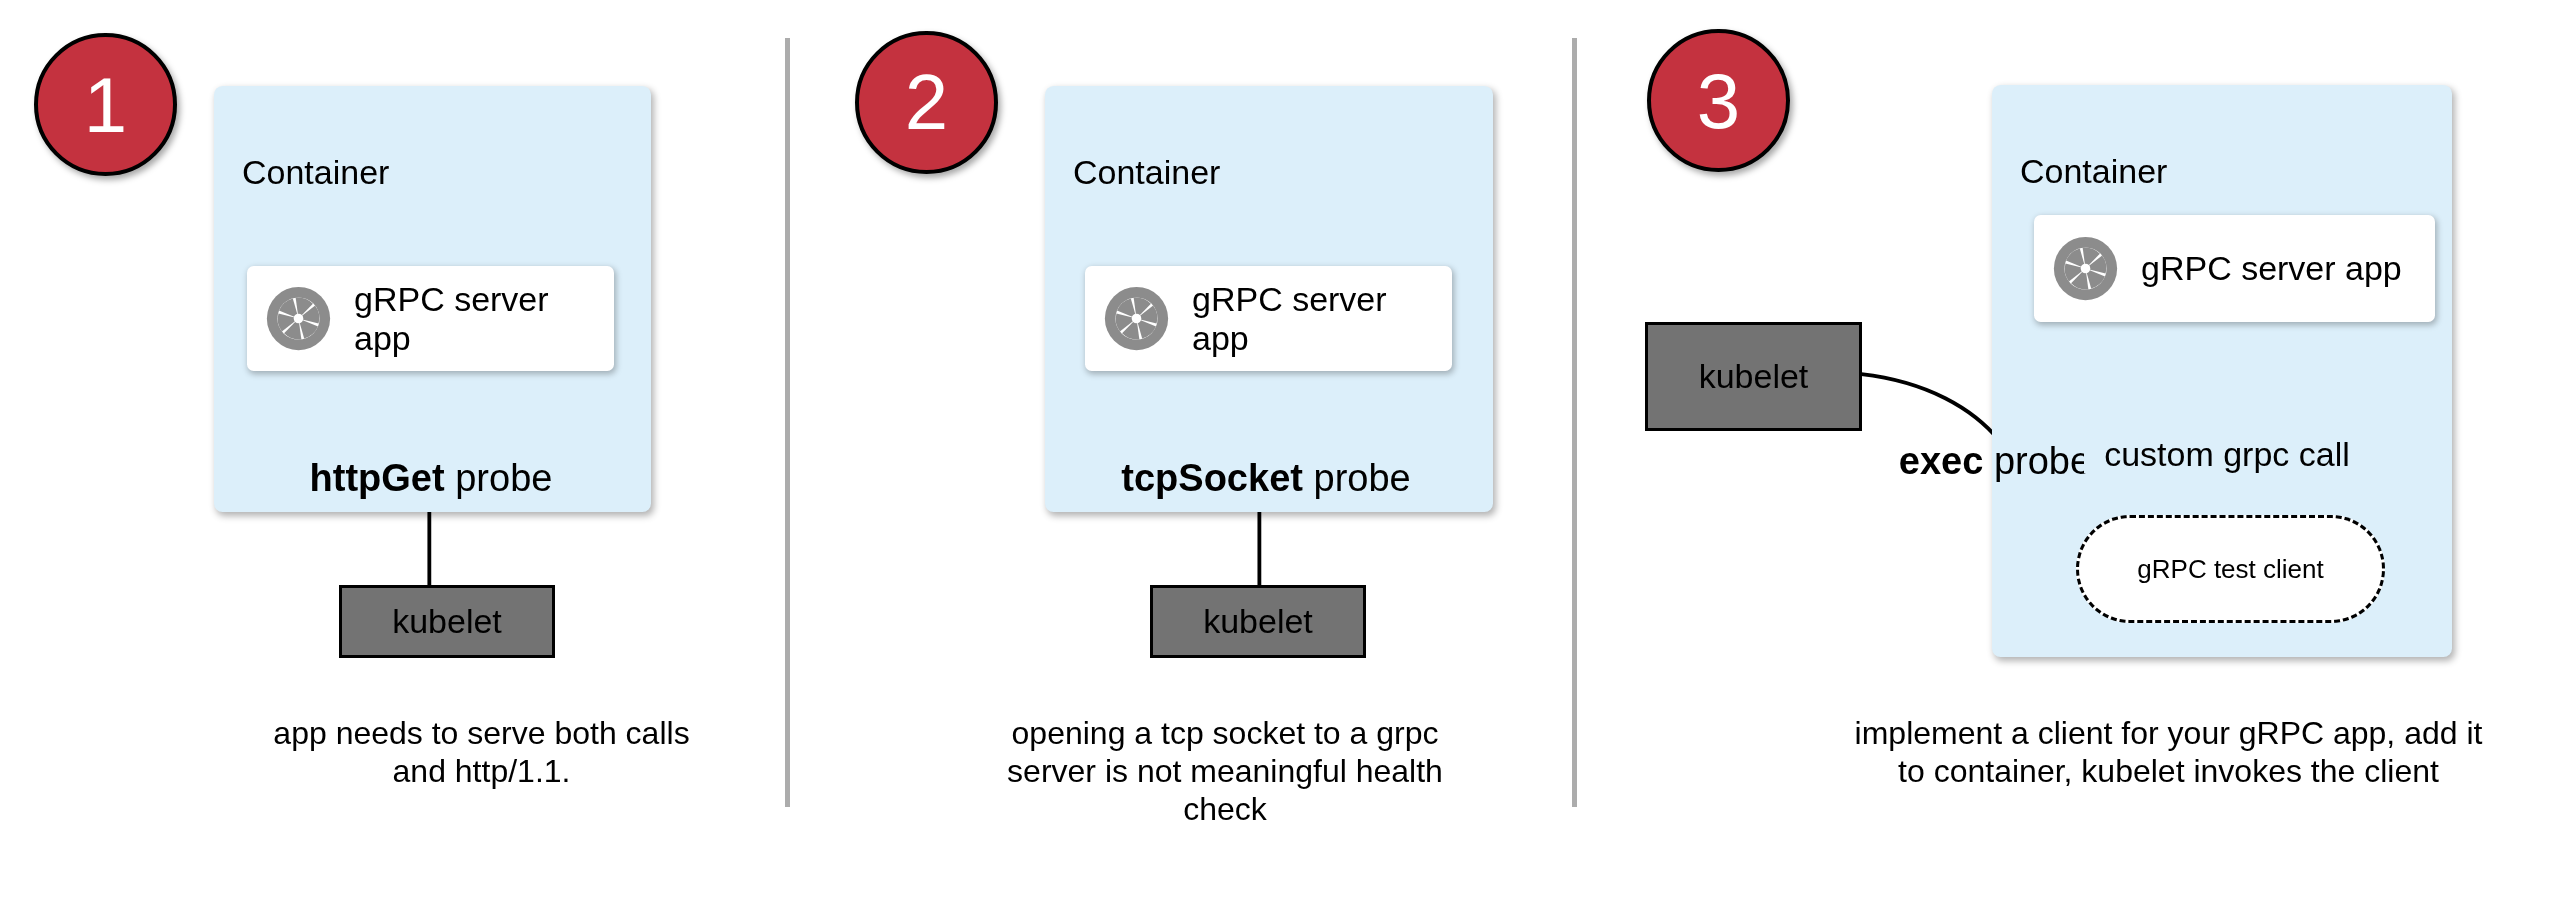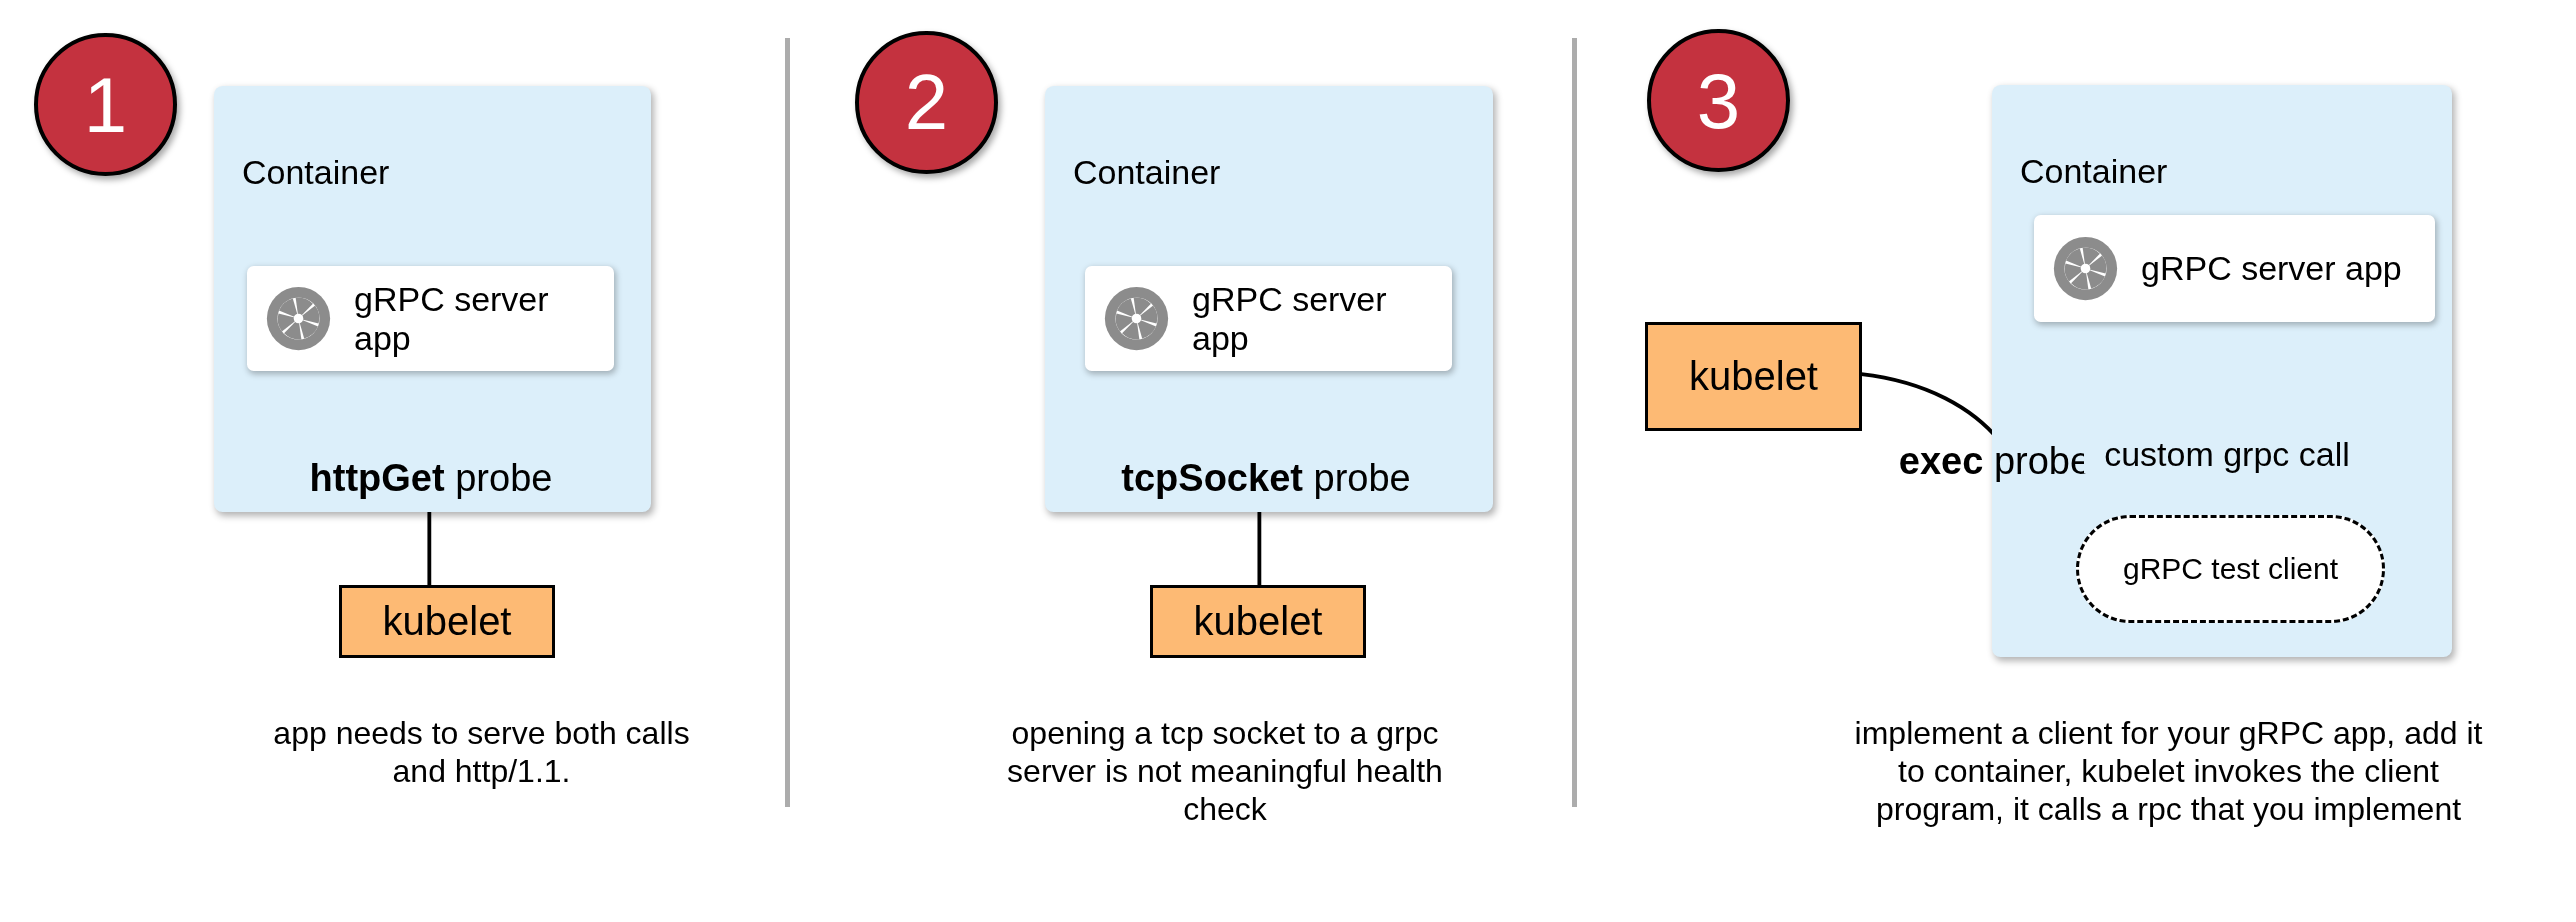--- a/index.html
+++ b/index.html
@@ -22,33 +22,33 @@
   }
   .container-label{position:absolute;left:28px;top:27px;font-size:34px;line-height:38px;margin-top:40px;}
   .app-box{
     position:absolute;background:#fff;border-radius:6.7px;
     box-shadow:1.9px 2.9px 6.7px rgba(0,0,0,.28);
     display:flex;align-items:center;gap:21px;padding-left:17px;box-sizing:border-box;
   }
   .app-box .label{font-size:34px;}
   .app-icon-svg{width:69px;height:69px;flex:0 0 auto;}
   .kubelet-box{
-    position:absolute;background:#fdba74;border:3.8px solid #000;box-sizing:border-box;
-    display:flex;align-items:center;justify-content:center;font-size:40px;
+    position:absolute;background:#737373;border:3.8px solid #000;box-sizing:border-box;
+    display:flex;align-items:center;justify-content:center;font-size:34px;
   }
   .probe-label{position:absolute;font-size:38px;line-height:38px;text-align:center;white-space:nowrap;}
   .probe-label b{font-weight:700;}
   .call-label{
     position:absolute;font-size:34px;line-height:38px;text-align:center;white-space:nowrap;
     background:var(--container-fill,#dceffa);
     margin-top:6px;
   }
   .test-client{
     position:absolute;background:#fff;border:3.8px dashed #000;border-radius:57px;box-sizing:border-box;
-    display:flex;align-items:center;justify-content:center;font-size:30px;
+    display:flex;align-items:center;justify-content:center;font-size:26px;
   }
   .caption{position:absolute;font-size:32px;line-height:38px;text-align:center;}
   .caption span{display:block;}
   .stroke{stroke:#000;stroke-width:4;fill:none;}
   .fillhead{fill:#000;stroke:none;}
 </style>
 </head>
 <body>
 
 <div class="canvas">
@@ -195,17 +195,16 @@
 
   <div class="call-label" style="left:2084px;top:429px;width:286px">custom grpc call</div>
 
   <div class="test-client" style="left:2076px;top:515px;width:309px;height:108px">
     <span>gRPC test client</span>
   </div>
 
   <div class="caption" style="left:1787px;top:714px;width:763px">
     <span>implement a client for your gRPC app, add it</span>
     <span>to container, kubelet invokes the client</span>
-    <span>program, it calls a rpc that you implement</span>
   </div>
 
 </div>
 
 
 </body></html>

